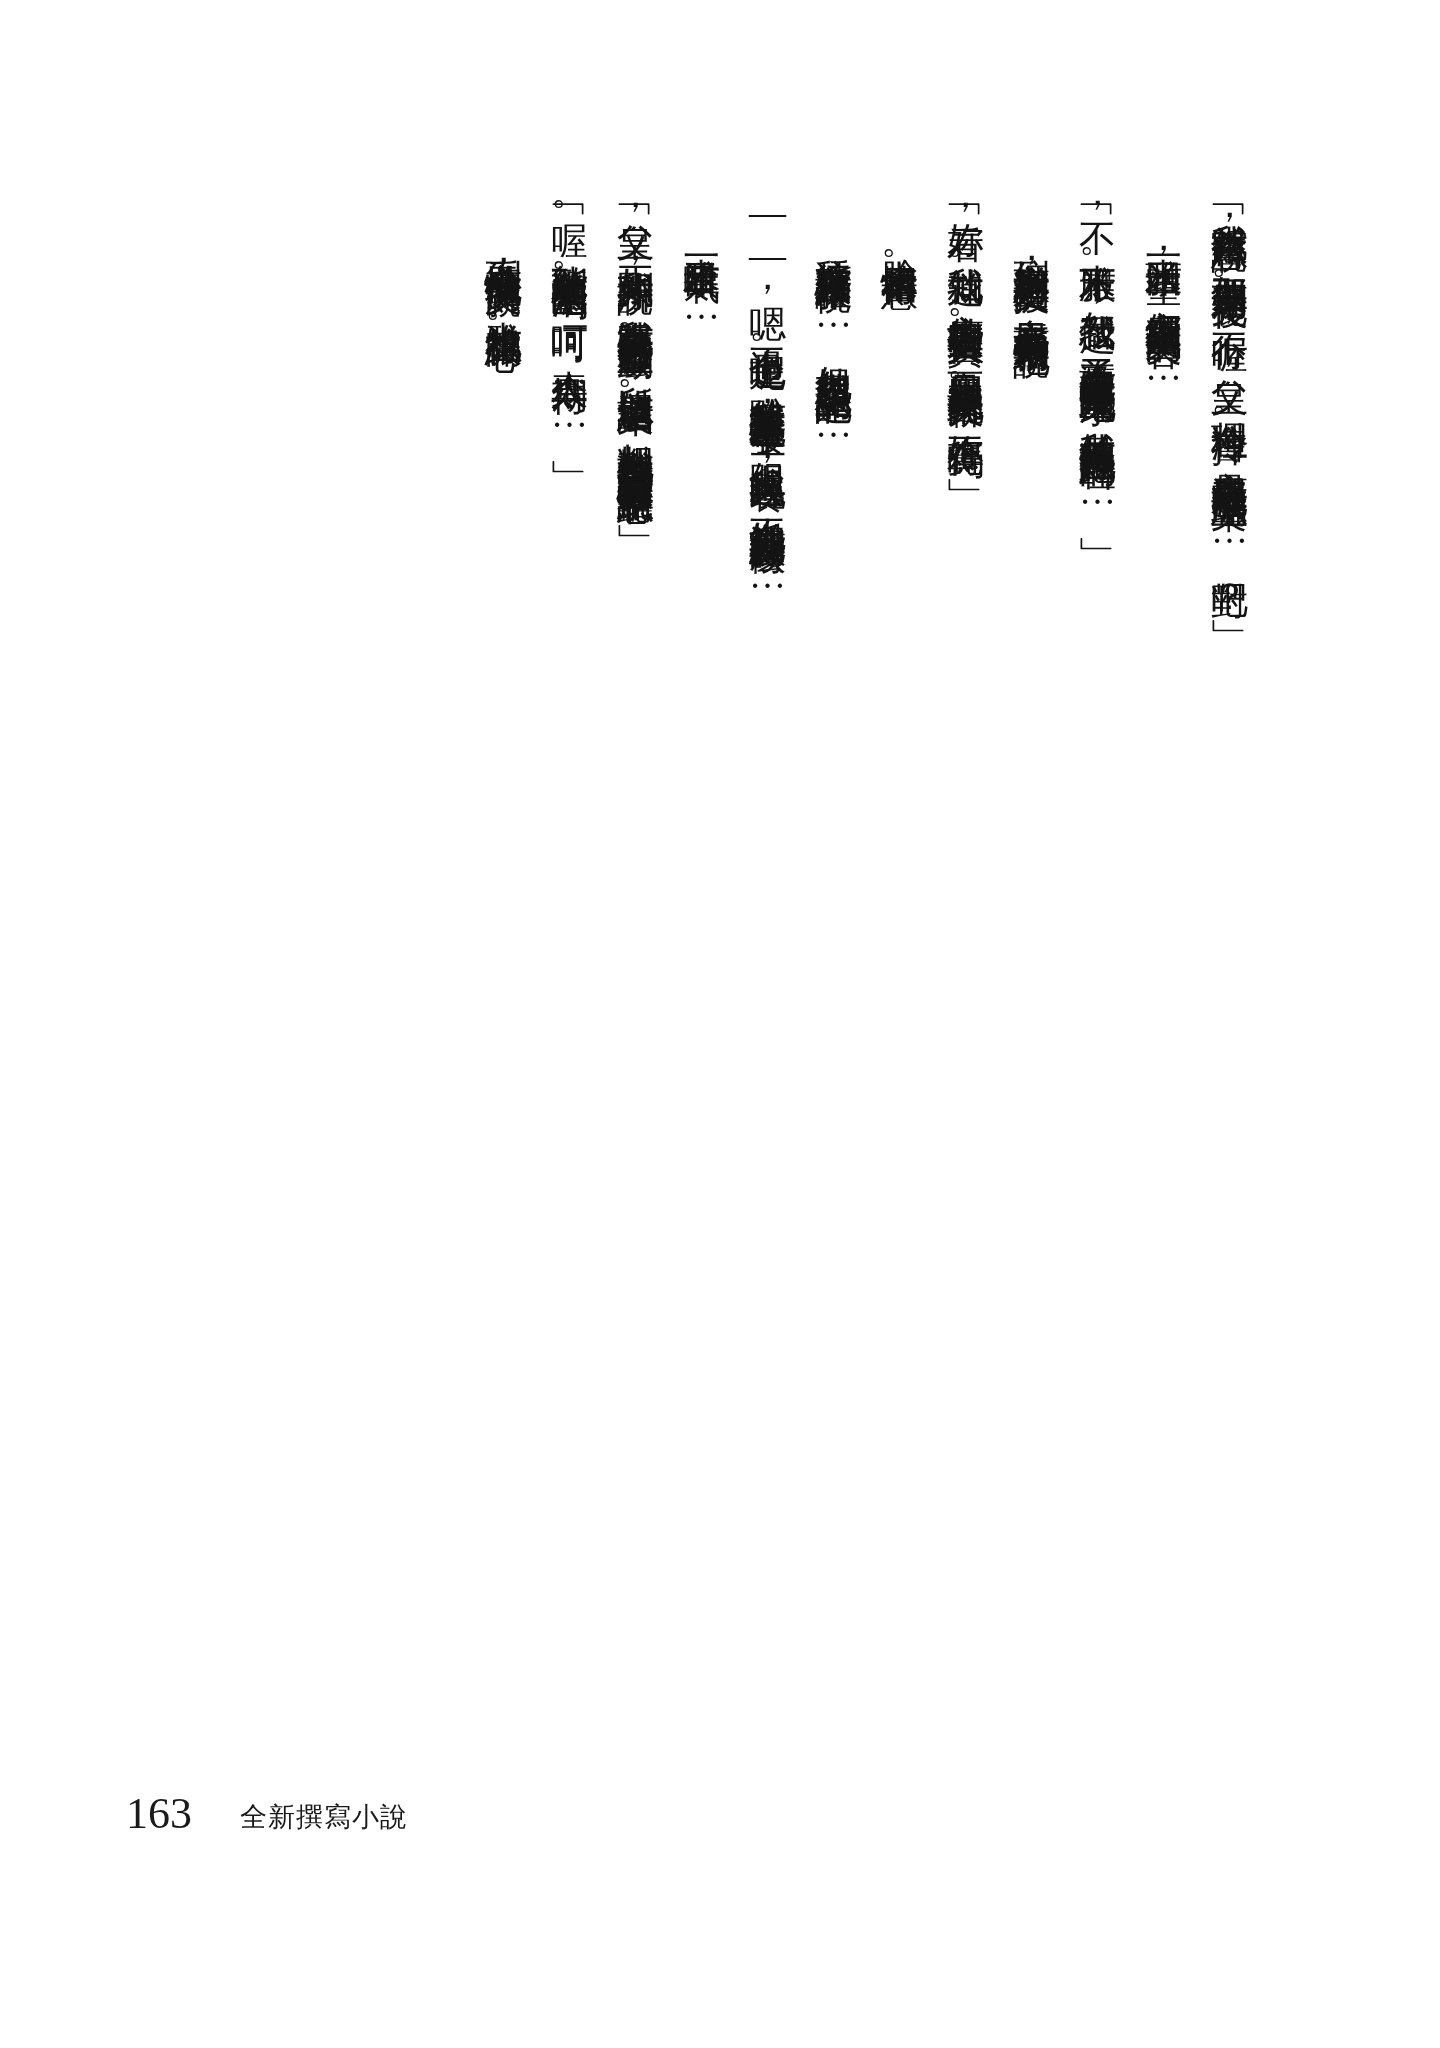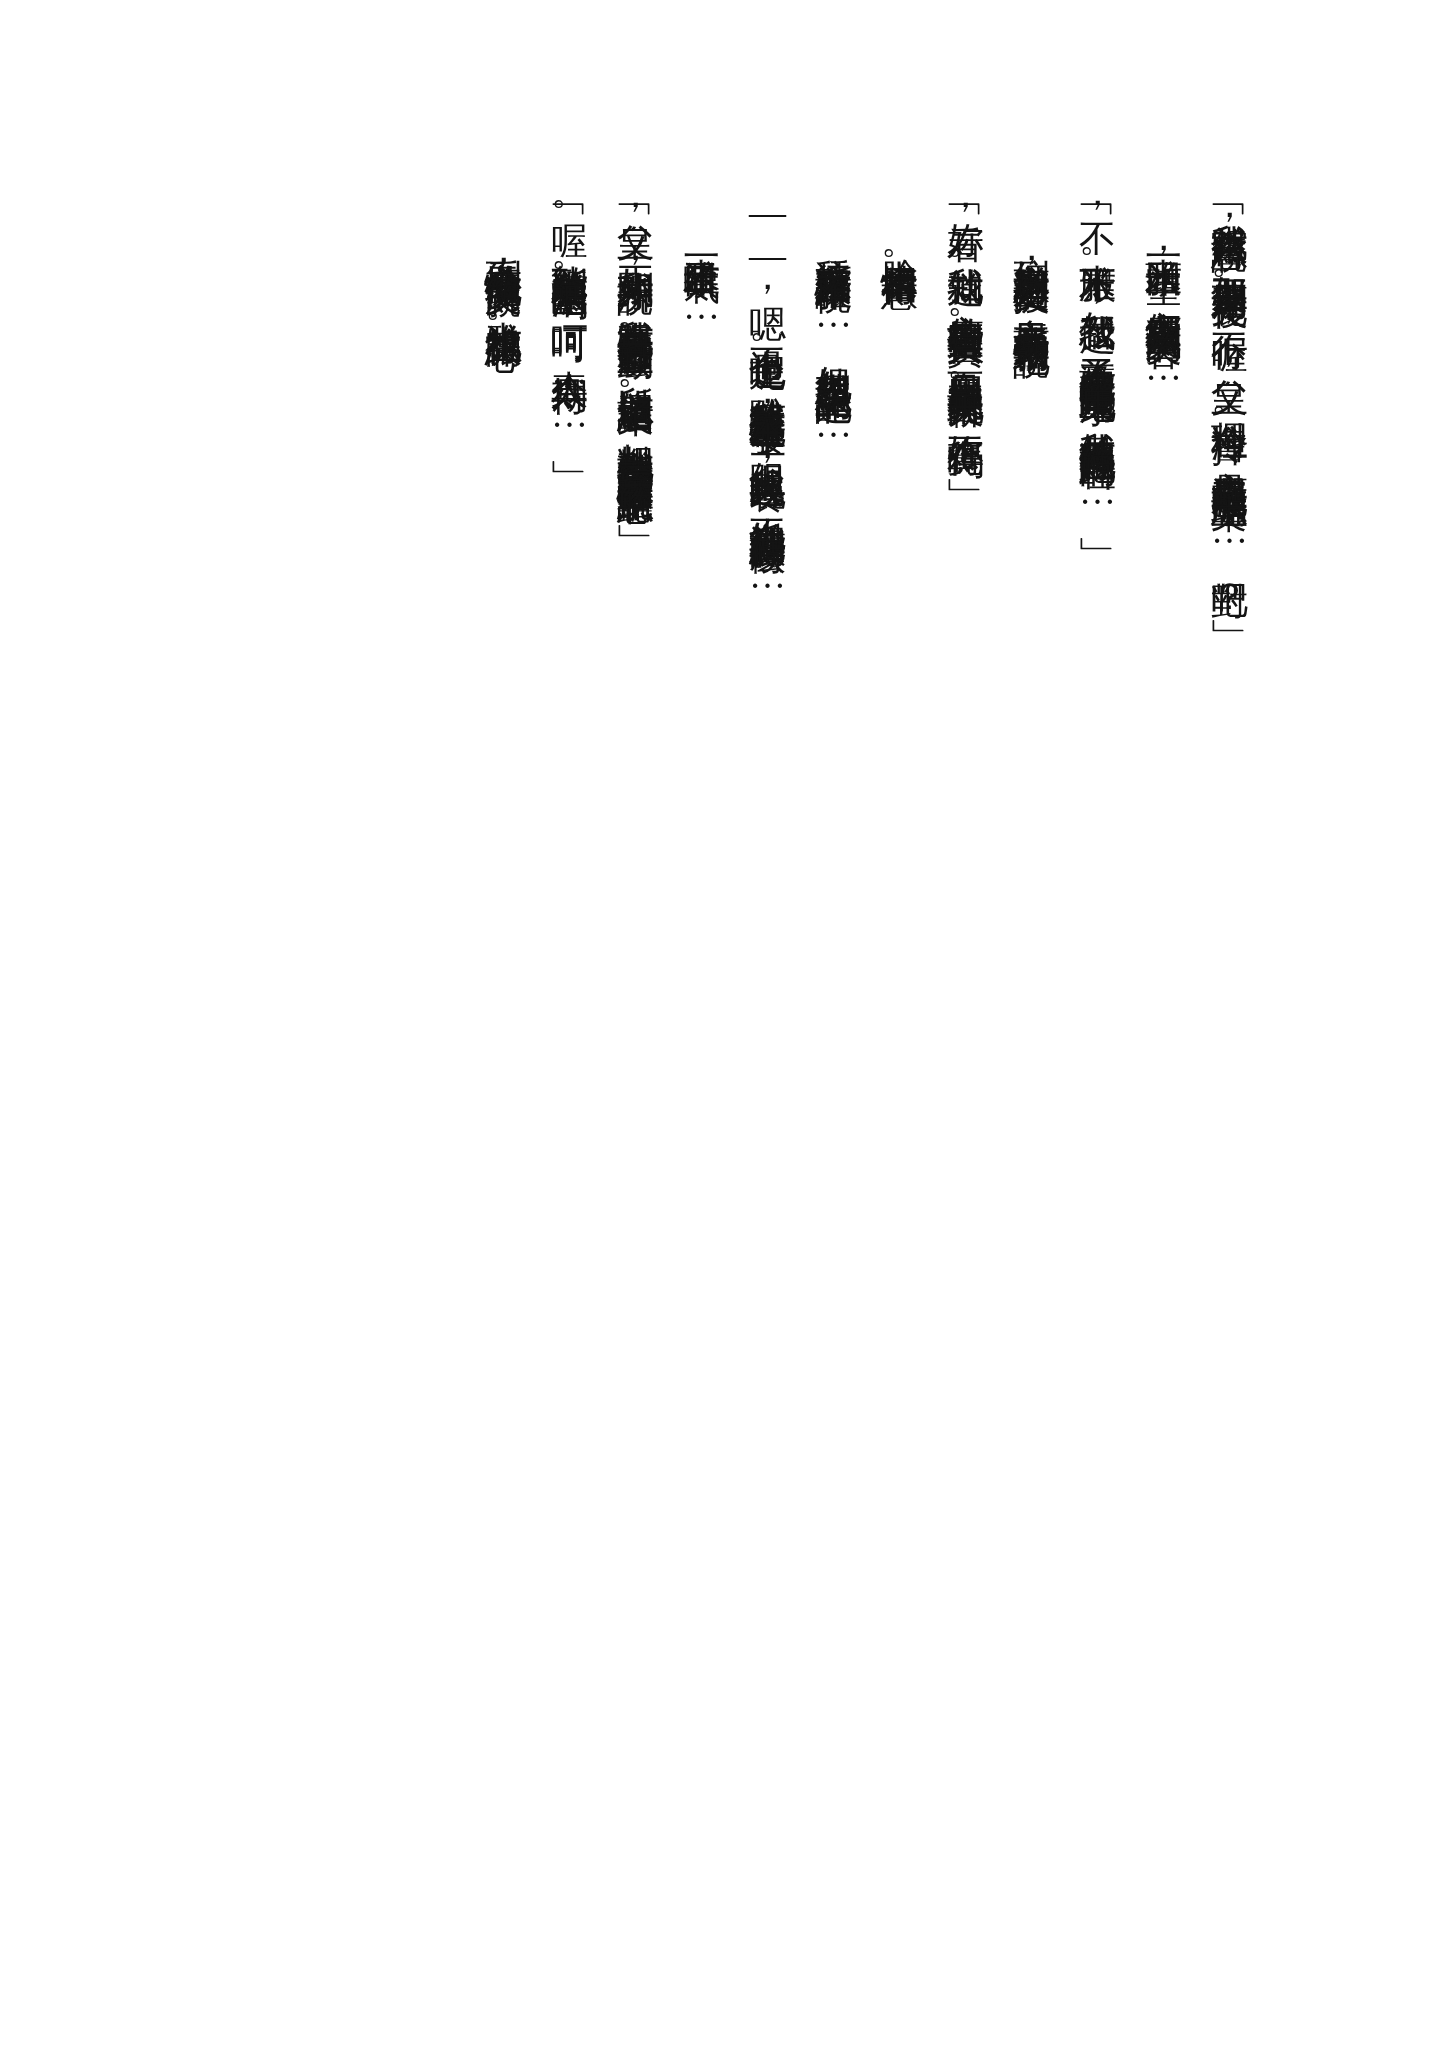--- a/index.html
+++ b/index.html
@@ -78,14 +78,18 @@
     <p class="p-dialogue">「妳看，我就知道。主廚的技術是貨真價實。而且用餐本來就要搭配聊天。妳不覺得嗎？」</p>
     <p class="p-narration">臉上表情相當得意。</p>
     <p class="p-narration">這種態度有點讓米雅不悅……但她忽然想起日記上的記述……</p>
     <p class="p-thought">——嗯，不過也是呢。雖然我絕對要避免那種事發生，但跟父親共進晚餐，也不知道能持續到什麼時候……</p>
     <p class="p-narration">米雅嘆了一口氣……</p>
     <p class="p-dialogue">「父皇，正如我剛才所說，我沒有跟特定的男士有什麼互動。所以這個話題結束了。相對地我會特別把在聖諾爾所經歷的各種事情說給您聽。」</p>
     <p class="p-dialogue">「喔。能聽到米雅的學園生活嗎。呵呵呵，真令人期待……」</p>
     <p class="p-narration">看到心情愉悅地微笑的父親，米雅也笑得很開心。</p>
   </div>
 
+  <div class="footer">
+    <span class="page-number">163</span>
+    <span class="running-title">全新撰寫小說</span>
+  </div>
 
 </div>
 
 </body></html>

